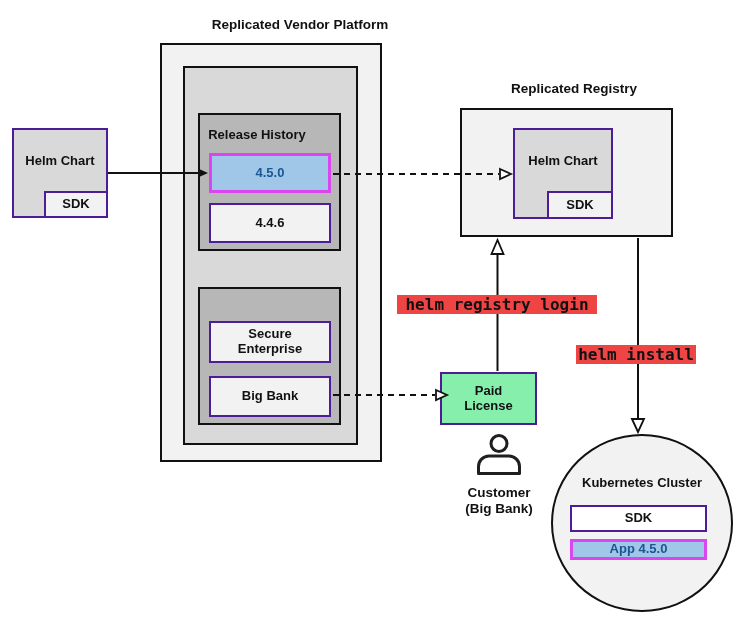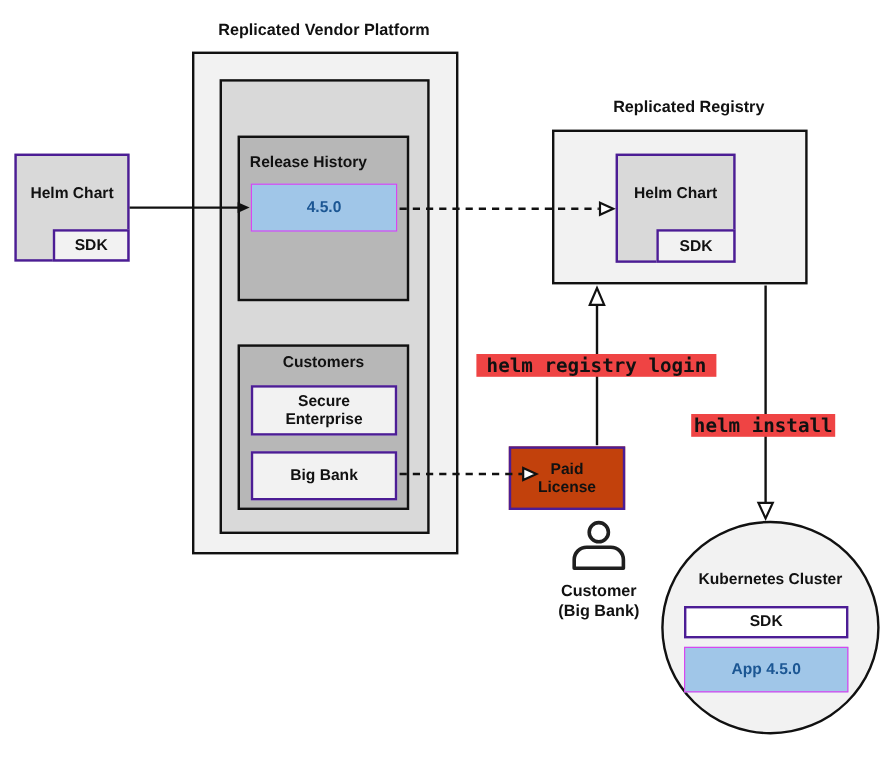--- a/index.html
+++ b/index.html
@@ -13,21 +13,21 @@
   .light { background:#f2f2f2; }
   .mid   { background:#d9d9d9; }
   .dark  { background:#b7b7b7; }
   .whitebg { background:#ffffff; }
   .cbox {
     position:absolute; box-sizing:border-box; border:2px solid #4c1d95; background:#f2f2f2;
     display:flex; align-items:center; justify-content:center;
     font-weight:bold; font-size:13px; line-height:1.15; text-align:center; color:#111;
   }
   .blue {
-    background:#a0c6e8; border:1px solid #d946ef; color:#1b5693;
+    background:#a0c6e8; border:3px solid #d946ef; color:#1b5693;
   }
   .lbl {
     position:absolute; font-weight:bold; font-size:13px; line-height:1.15;
     text-align:center; color:#111;
   }
   .title { font-size:13.5px; }
   .mono {
     position:absolute; font-family:"DejaVu Sans Mono", monospace; font-weight:bold;
     font-size:16px; line-height:1.2; text-align:center; color:#111; background:#ef4444;
     z-index:6;
@@ -35,63 +35,63 @@
   .circle { border-radius:50%; }
   svg.overlay { position:absolute; left:0; top:0; z-index:5; pointer-events:none; }
   .wrap-narrow { display:inline-block; max-width:90px; }
   .wrap-xnarrow { display:inline-block; max-width:62px; }
 </style>
 </head>
 <body>
 
 <div class="canvas">
 
-  <div class="lbl title" style="left:150px; top:17px; width:240px;">Replicated Vendor Platform</div>
+  <div class="lbl title" style="left:180px; top:17px; width:240px;">Replicated Vendor Platform</div>
   <div class="panel light" style="left:160px; top:43px; width:222px; height:419px;"></div>
 
   <div class="panel mid" style="left:183px; top:66px; width:175px; height:379px;"></div>
 
   <div class="panel dark" style="left:198px; top:113px; width:143px; height:138px;"></div>
   <div class="lbl" style="left:198px; top:128px; width:118px;">Release History</div>
 
   <div class="cbox blue" style="left:209px; top:153px; width:122px; height:40px;">4.5.0</div>
+  <div class="cbox" style="left:209px; top:203px; width:122px; height:40px;">4.4.6</div>
 
   <div class="panel dark" style="left:198px; top:287px; width:143px; height:138px;"></div>
-  <div class="lbl" style="left:198px; top:295px; width:143px;">Customers</div>
 
   <div class="cbox" style="left:209px; top:321px; width:122px; height:42px;">
     <span class="wrap-narrow">Secure Enterprise</span>
   </div>
   <div class="cbox" style="left:209px; top:376px; width:122px; height:41px;">Big Bank</div>
 
   <div class="cbox mid" style="left:12px; top:128px; width:96px; height:90px; align-items:center; background:#d9d9d9;">
     <span style="margin-bottom:24px;">Helm Chart</span>
   </div>
   <div class="cbox" style="left:44px; top:191px; width:64px; height:27px;">SDK</div>
 
   <div class="lbl title" style="left:454px; top:81px; width:240px;">Replicated Registry</div>
   <div class="panel light" style="left:460px; top:108px; width:213px; height:129px;"></div>
   <div class="cbox mid" style="left:513px; top:128px; width:100px; height:91px; background:#d9d9d9;">
     <span style="margin-bottom:24px;">Helm Chart</span>
   </div>
   <div class="cbox" style="left:547px; top:191px; width:66px; height:28px;">SDK</div>
 
-  <div class="cbox mid" style="left:424px; top:372px; width:97px; height:53px; background:#c2410c;">
+  <div class="cbox mid" style="left:440px; top:372px; width:97px; height:53px; background:#86efac;">
     <span class="wrap-xnarrow">Paid License</span>
   </div>
 
   <div class="lbl" style="left:443px; top:485px; width:112px; font-size:13.5px;">
     <span style="display:block;">Customer</span>
     <span style="display:block;">(Big Bank)</span>
   </div>
 
   <div class="panel light circle" style="left:551px; top:434px; width:182px; height:178px;"></div>
   <div class="lbl" style="left:551px; top:476px; width:182px;">Kubernetes Cluster</div>
   <div class="cbox whitebg" style="left:570px; top:505px; width:137px; height:27px; background:#ffffff;">SDK</div>
-  <div class="cbox blue" style="left:570px; top:539px; width:137px; height:38px;">App 4.5.0</div>
+  <div class="cbox blue" style="left:570px; top:539px; width:137px; height:21px;">App 4.5.0</div>
 
   <div class="mono" style="left:397px; top:295px; width:200px;">helm registry login</div>
   <div class="mono" style="left:576px; top:345px; width:120px;">helm install</div>
 
   <svg class="overlay" width="747" height="634" viewBox="0 0 747 634">
 
     <g>
       <line x1="108" y1="173" x2="199" y2="173" stroke="#111" stroke-width="2"></line>
       <polygon points="198,168.5 208,173 198,177.5" fill="#111"></polygon>
     </g>

